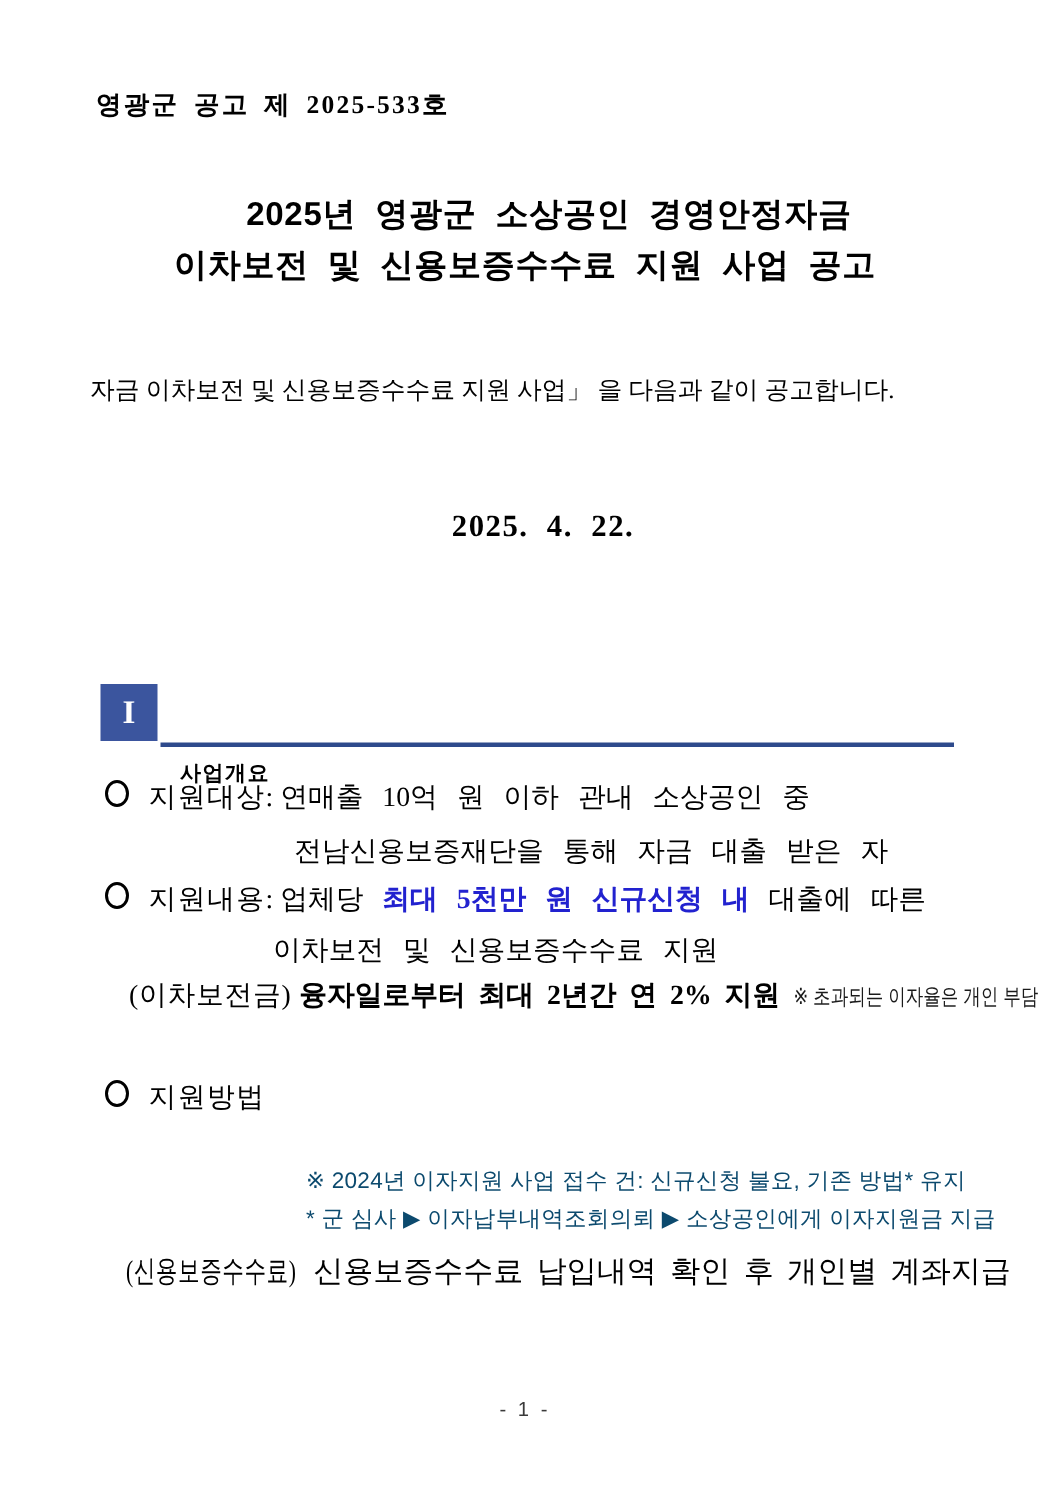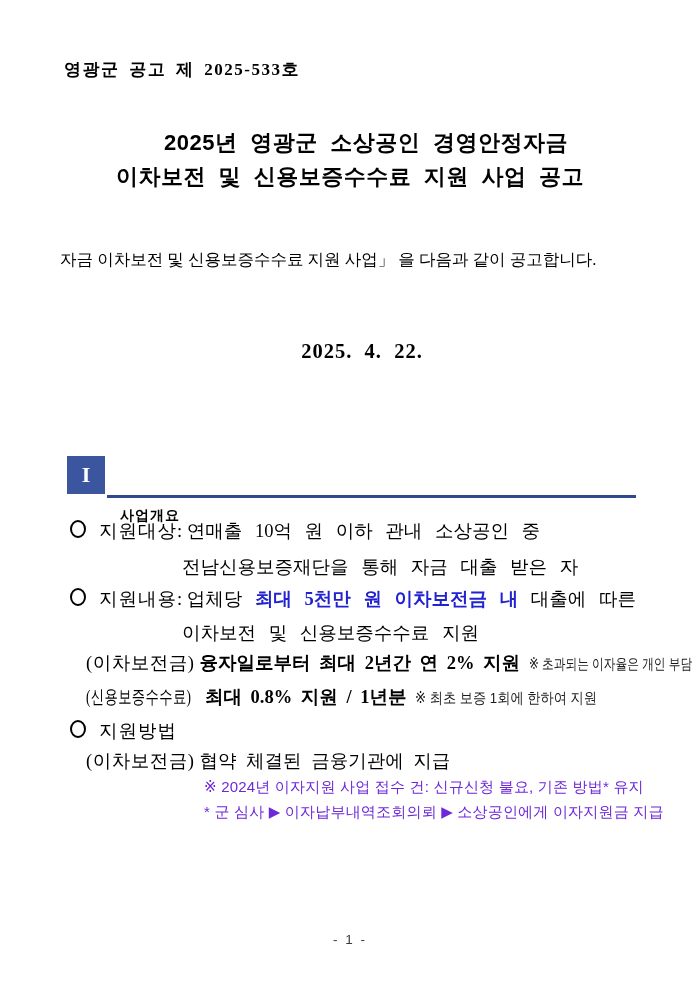--- a/index.html
+++ b/index.html
@@ -92,21 +92,21 @@
   }
   .note.cond-note {
     display:inline-block; transform:scaleX(0.78); transform-origin:0 60%;
   }
   .note.semi-cond {
     display:inline-block; transform:scaleX(0.88); transform-origin:0 60%;
   }
 
   .sub-note {
     font-family:"Liberation Sans","DejaVu Sans",sans-serif;
-    font-size:15px; color:#6d28d9; letter-spacing:0.2px;
+    font-size:15px; color:#0c4a6e; letter-spacing:0.2px;
   }
 
   .method-fee-line { font-size:20px; }
   .mf-text { word-spacing:4px; }
   .mi-text { word-spacing:5px; }
 
   .page-number {
     position:absolute; left:0; right:0; top:932px;
     text-align:center; font-size:13.5px; color:#3a3a3a;
     letter-spacing:2px;
@@ -134,41 +134,38 @@
 
   <div class="numeral-box">
     <span>I</span>
   </div>
   <div class="abs section-title">사업개요</div>
   <div class="section-underline"></div>
 
   <div class="abs b-line" style="left:70px; top:518px;">
     <span class="bullet-circle"></span><span class="lbl">지원대상</span><span>: </span><span class="val">연매출 10억 원 이하 관내 소상공인 중</span>
   </div>
-  <div class="abs b-line val" style="left:182px; top:554px;">전남신용보증재단을 통해 자금 대출 받은 자</div>
+  <div class="abs b-line val" style="left:196px; top:554px;">전남신용보증재단을 통해 자금 대출 받은 자</div>
 
   <div class="abs b-line" style="left:70px; top:586px;">
-    <span class="bullet-circle"></span><span class="lbl">지원내용</span><span>: </span><span class="val">업체당 </span><span class="hl">최대 5천만 원 이차보전금 내</span><span class="val"> 대출에 따른</span>
+    <span class="bullet-circle"></span><span class="lbl">지원내용</span><span>: </span><span class="val">업체당 </span><span class="hl">최대 5천만 원 신규신청 내</span><span class="val"> 대출에 따른</span>
   </div>
   <div class="abs b-line val" style="left:182px; top:620px;">이차보전 및 신용보증수수료 지원</div>
 
   <div class="abs b-line" style="left:86px; top:650px;">
     <span class="paren">(이차보전금) </span><span class="bold-txt">융자일로부터 최대 2년간 연 2% 지원 </span><span class="note cond-note">※ 초과되는 이자율은 개인 부담</span>
   </div>
 
-  <div class="abs b-line" style="left:86px; top:684px;">
-    <span class="cond fee-paren paren">(신용보증수수료)</span><span class="bold-txt"> 최대 0.8% 지원 / 1년분 </span><span class="note semi-cond">※ 최초 보증 1회에 한하여 지원</span>
-  </div>
 
   <div class="abs b-line" style="left:70px; top:718px;">
     <span class="bullet-circle"></span><span class="lbl">지원방법</span>
   </div>
 
-  <div class="abs b-line" style="left:86px; top:748px;">
-    <span class="paren">(이차보전금) </span><span class="mi-text">협약 체결된 금융기관에 지급</span>
-  </div>
   <div class="abs sub-note" style="left:204px; top:778px;">※ 2024년 이자지원 사업 접수 건: 신규신청 불요, 기존 방법* 유지</div>
   <div class="abs sub-note" style="left:204px; top:803px;">* 군 심사 ▶ 이자납부내역조회의뢰 ▶ 소상공인에게 이자지원금 지급</div>
 
+  <div class="abs method-fee-line" style="left:84px; top:834px;">
+    <span class="cond method-paren paren">(신용보증수수료)</span><span class="mf-text"> 신용보증수수료 납입내역 확인 후 개인별 계좌지급</span>
+  </div>
 
   <div class="page-number">- 1 -</div>
 
 </div>
 
 </body></html>

